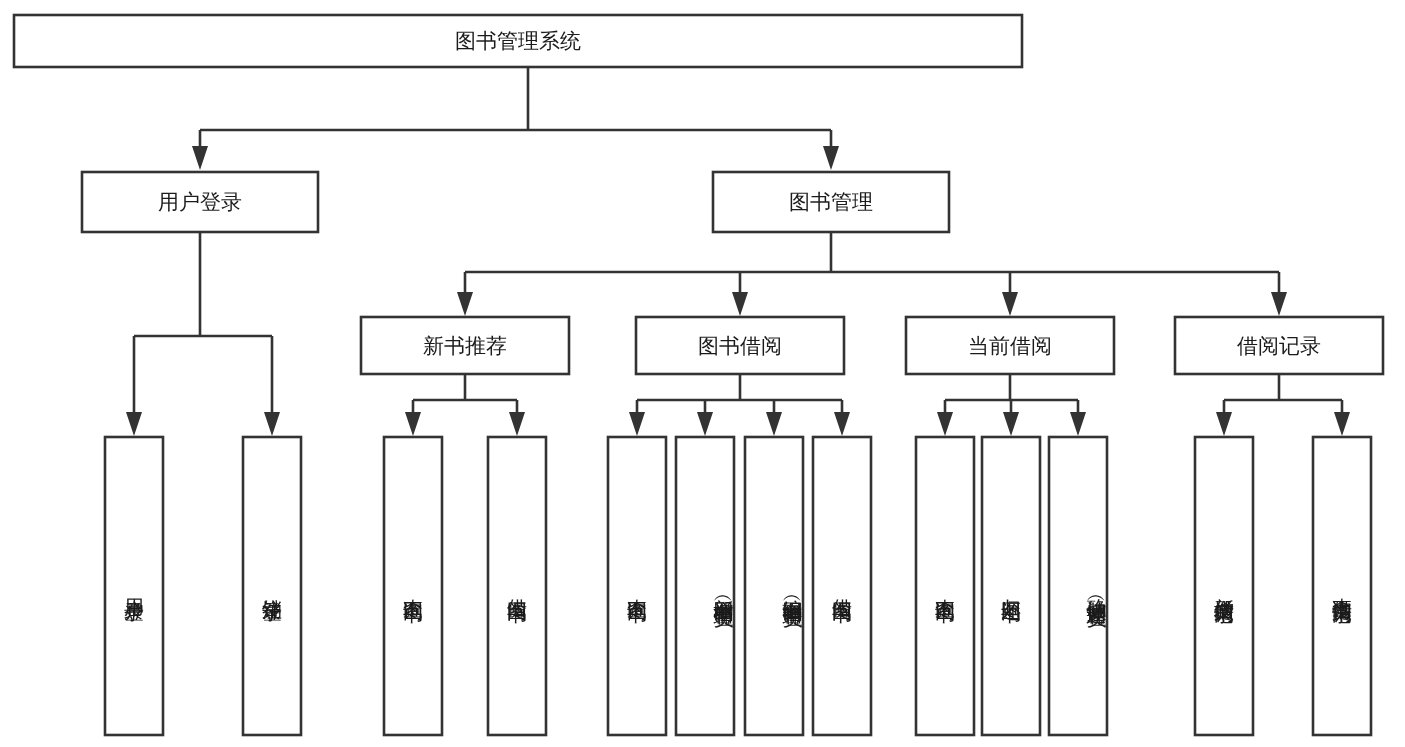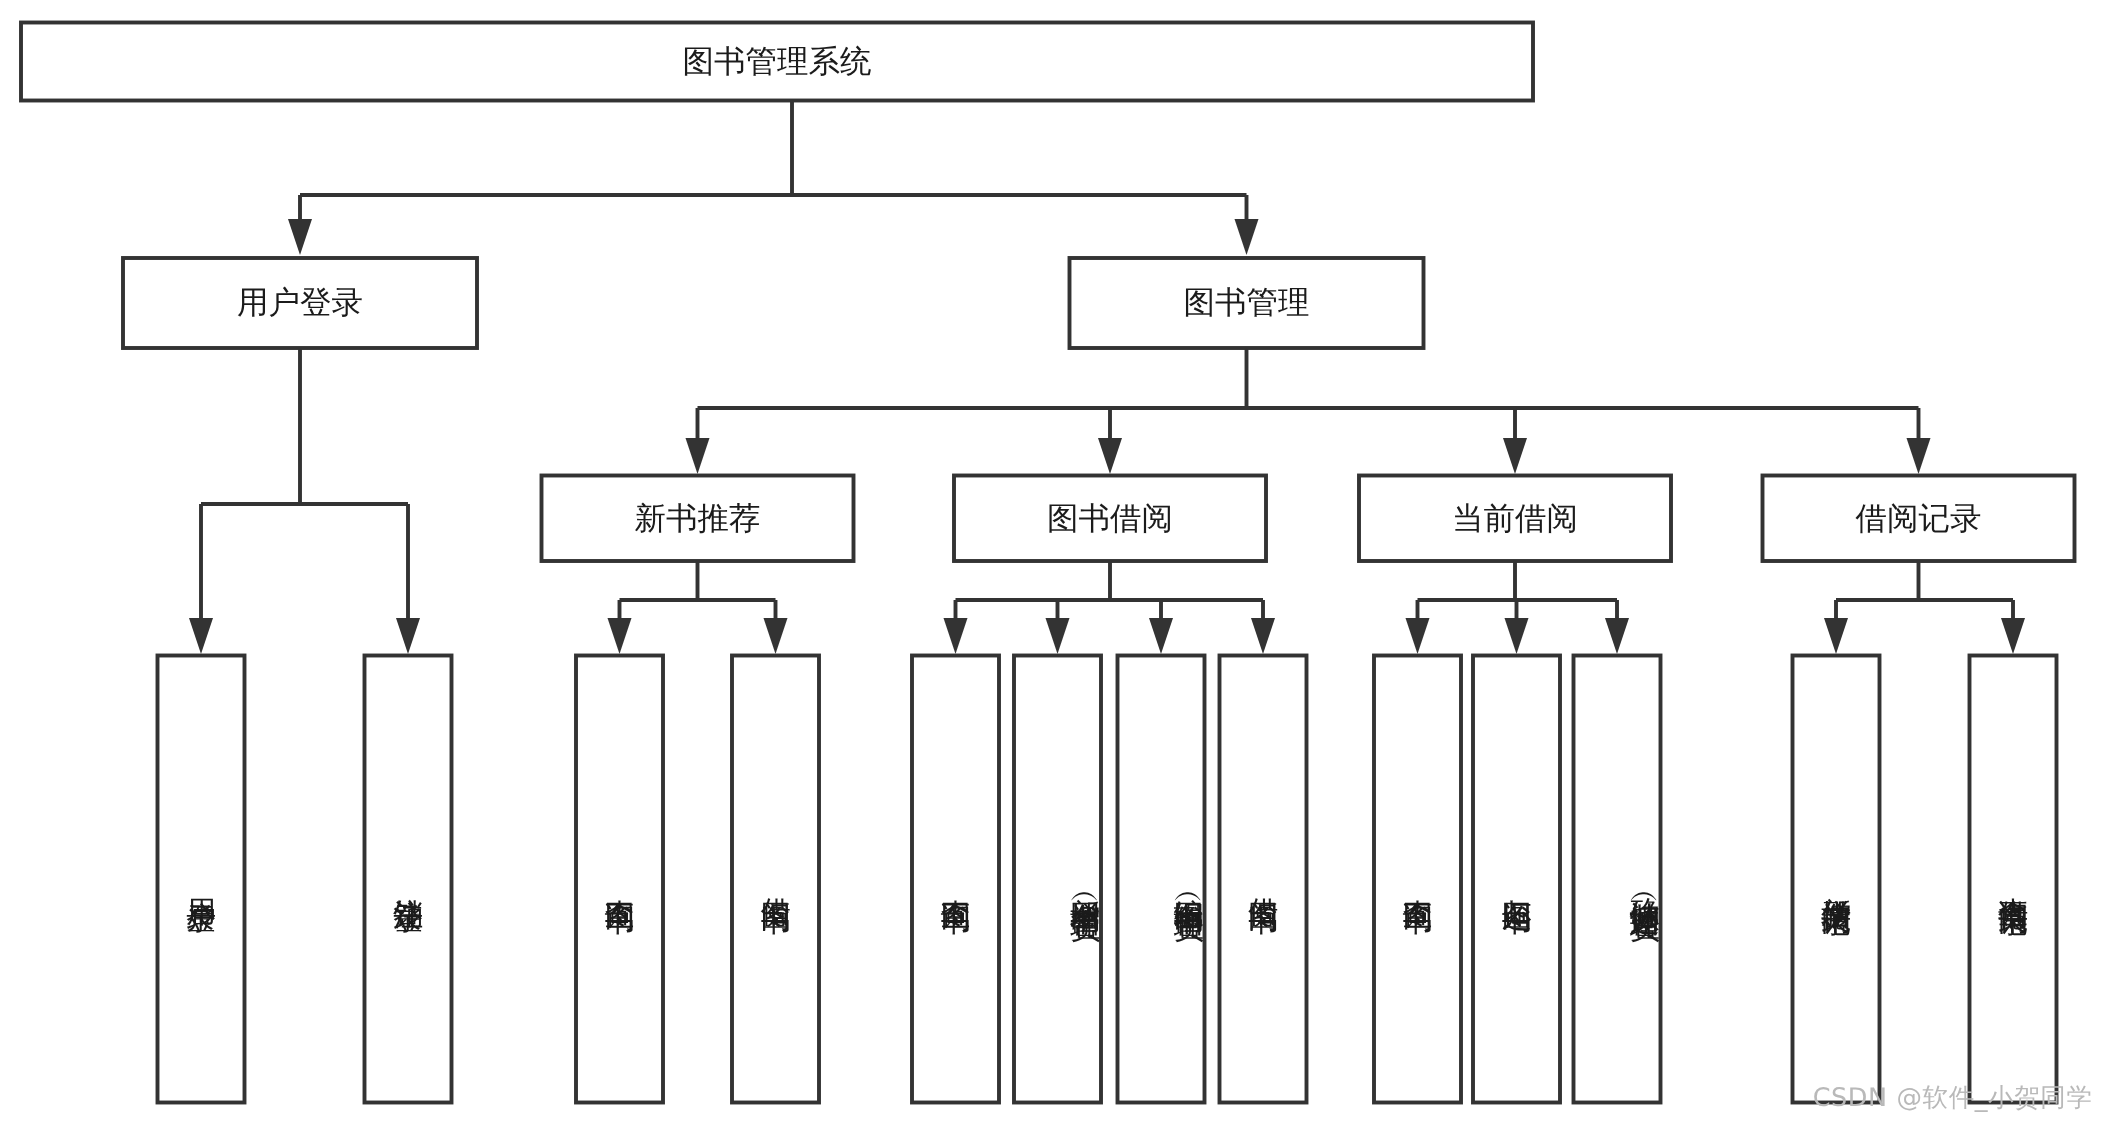--- a/index.html
+++ b/index.html
@@ -220,15 +220,14 @@
   <div class="node-label-v" style="left:745px; top:437px; width:58px; height:298px; display:flex; align-items:flex-start; justify-content:center; padding-top:8px; box-sizing:border-box;">编辑图书（管理员）</div>
   <div class="node-label-v" style="left:813px; top:437px; width:58px; height:298px; display:flex; align-items:center; justify-content:center;">借阅图书</div>
 
   <div class="node-label-v" style="left:916px; top:437px; width:58px; height:298px; display:flex; align-items:center; justify-content:center;">查询图书</div>
   <div class="node-label-v" style="left:982px; top:437px; width:58px; height:298px; display:flex; align-items:center; justify-content:center;">归还图书</div>
   <div class="node-label-v" style="left:1049px; top:437px; width:58px; height:298px; display:flex; align-items:flex-start; justify-content:center; padding-top:8px; box-sizing:border-box;">确认归还（管理员）</div>
 
   <div class="node-label-v" style="left:1195px; top:437px; width:58px; height:298px; display:flex; align-items:center; justify-content:center;">新增借阅记录</div>
   <div class="node-label-v" style="left:1313px; top:437px; width:58px; height:298px; display:flex; align-items:center; justify-content:center;">查询借阅记录</div>
 
-  <div class="watermark">CSDN @软件_小贺同学</div>
 
 </div>
 
 </body></html>

